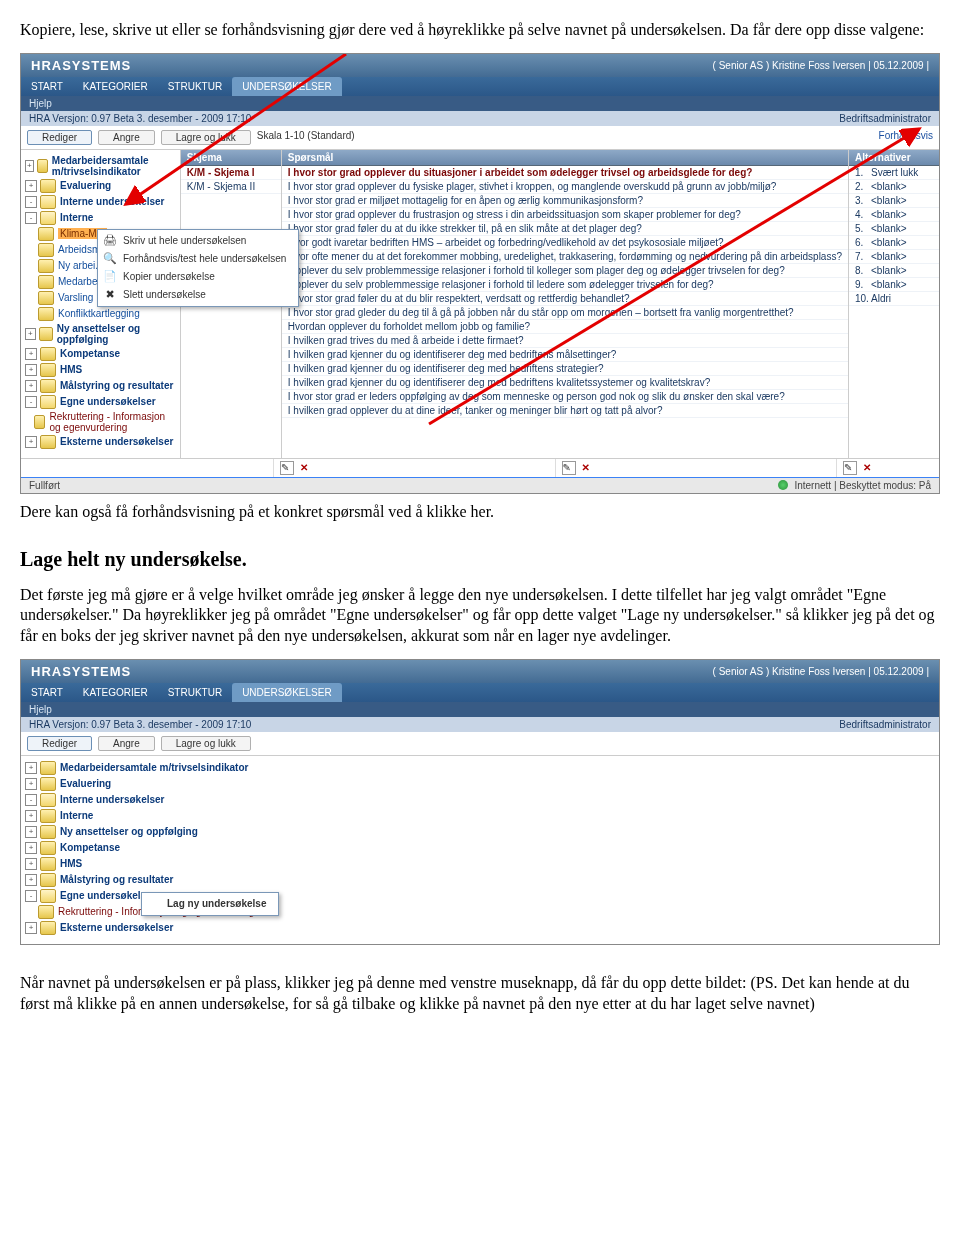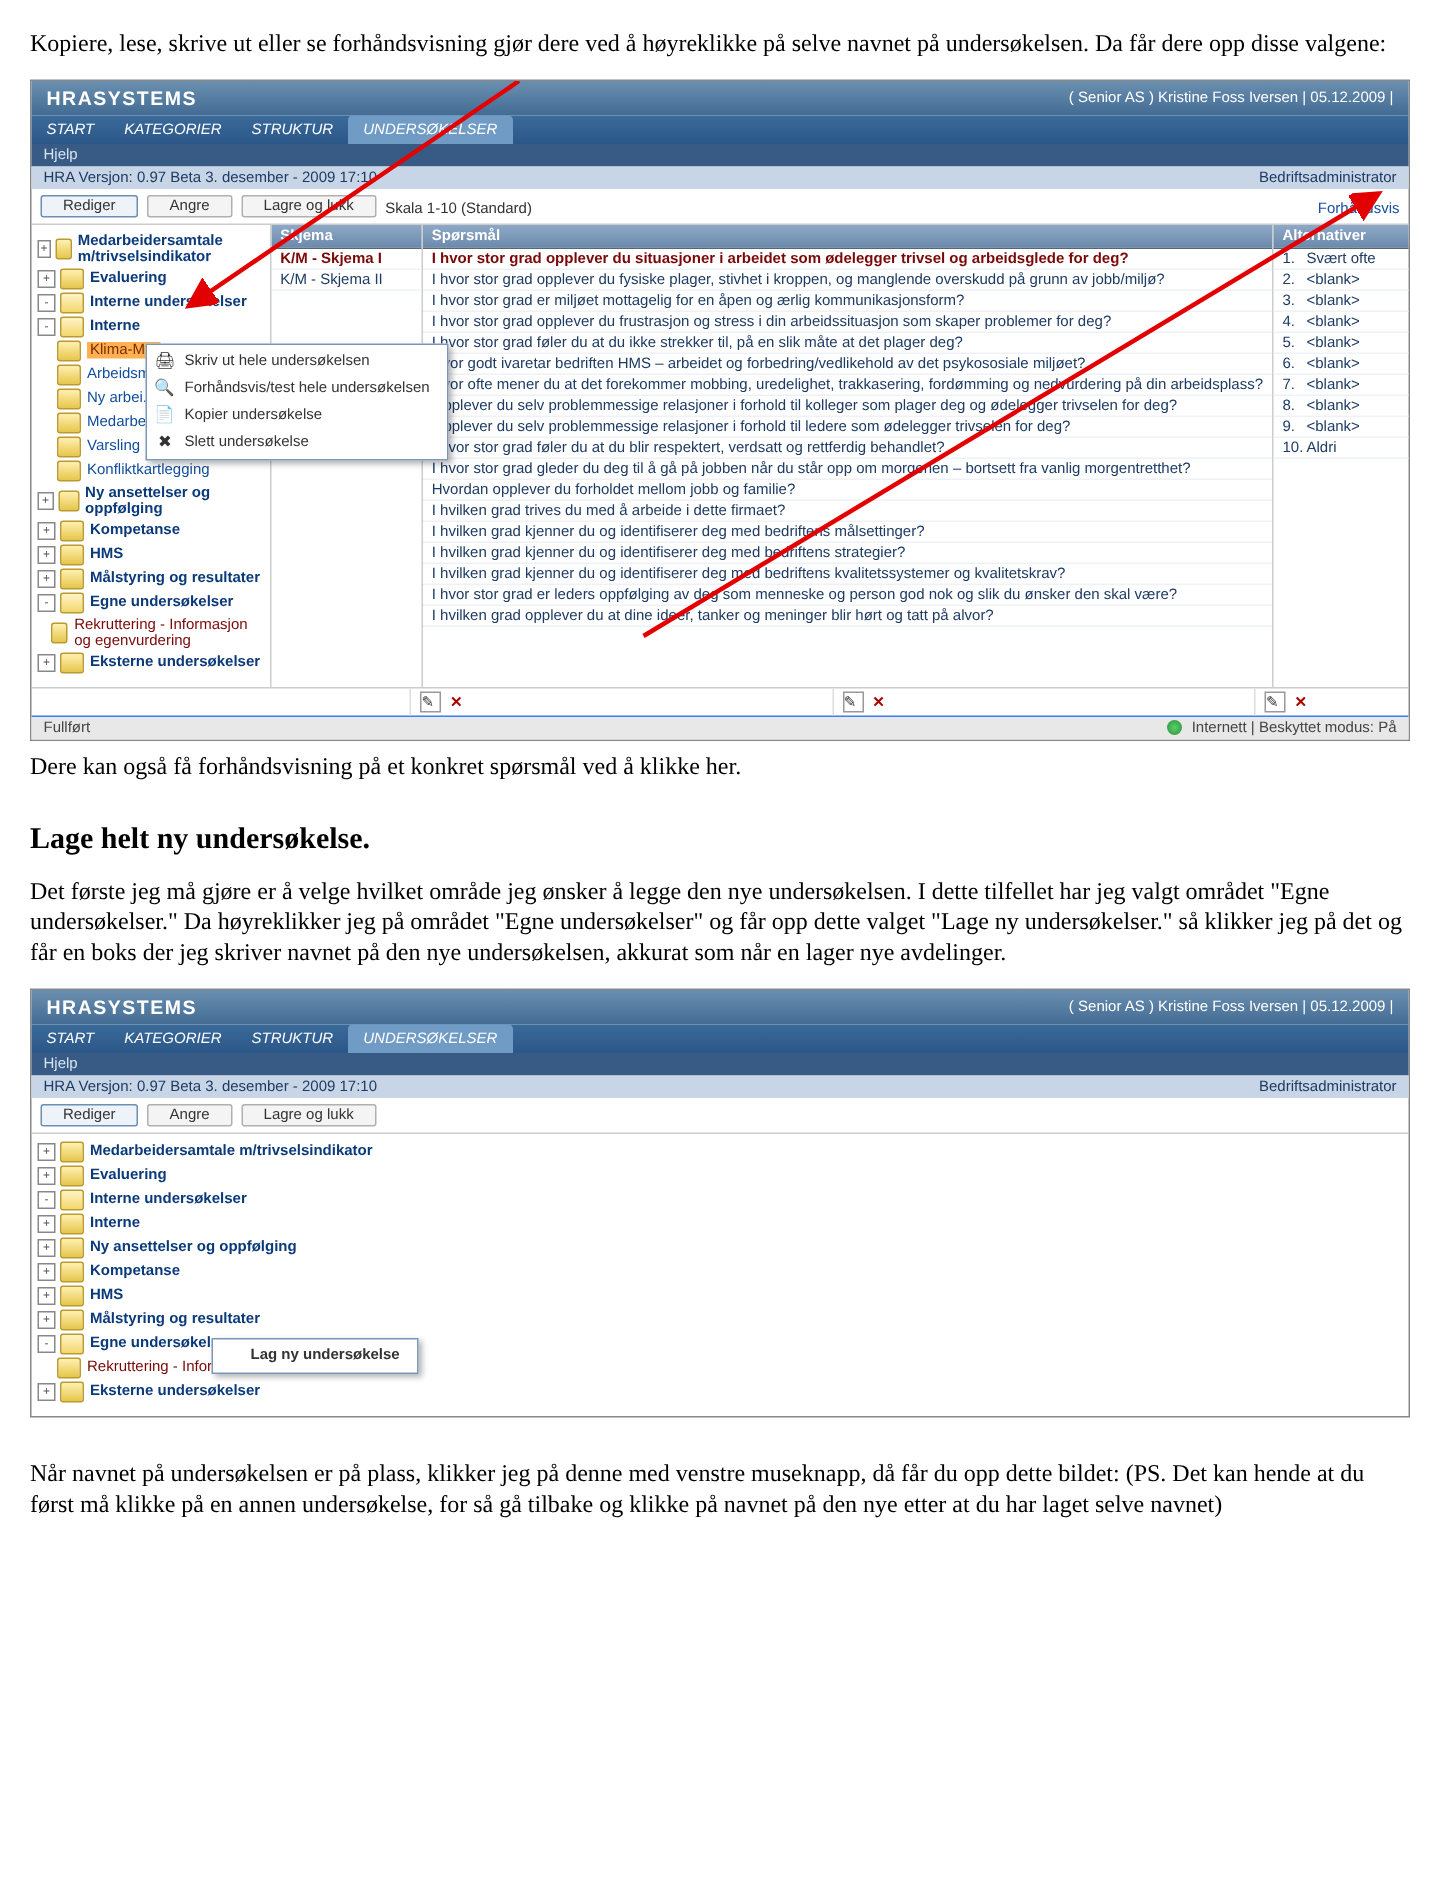--- a/index.html
+++ b/index.html
@@ -2,27 +2,27 @@
 <html><head>
 <meta charset="utf-8">
 <style>
   body { font-family: "Times New Roman", serif; font-size: 16px; margin: 20px; width: 920px; color: #000; }
   .paragraph { margin-bottom: 12px; line-height: 1.3; }
   .heading { font-size: 20px; font-weight: bold; margin: 25px 0 14px; }
   .app-frame { border: 1px solid #888; font-family: Tahoma, Arial, sans-serif; font-size: 11px; color: #333; margin: 10px 0 8px; position: relative; }
   .titlebar { background: linear-gradient(#6a8fb0,#436b93); color: #fff; padding: 4px 10px; display: flex; justify-content: space-between; align-items: center; }
   .titlebar .logo { font-weight: bold; letter-spacing: 1px; font-size: 13px; }
   .titlebar .userinfo { font-size: 10px; }
-  .menubar { background: linear-gradient(#3a6a9a,#2b5788); color: #fff; display: flex; font-style: italic; }
+  .menubar { background: linear-gradient(#3a6a9a,#2b5788); color: #fff; display: flex; }
   .menubar .tab { padding: 4px 10px; font-size: 10px; }
   .menubar .tab.active { background: #6f9bc5; border-radius: 3px 3px 0 0; }
   .helpbar { background: #385b85; color: #d7e4f1; padding: 2px 8px; font-size: 10px; }
   .versionbar { background: #c8d5e6; padding: 2px 8px; display: flex; justify-content: space-between; font-size: 10px; color: #1d3b63; }
   .versionbar .role { color: #1d3b63; }
-  .toolbar { padding: 4px 6px; display: flex; align-items: flex-end; gap: 6px; border-bottom: 1px solid #ccc; }
+  .toolbar { padding: 4px 6px; display: flex; align-items: flex-start; gap: 6px; border-bottom: 1px solid #ccc; }
   .toolbar .btn { border: 1px solid #b0b0b0; background: #f4f4f4; padding: 1px 14px; font-size: 10px; border-radius: 2px; }
   .toolbar .btn.primary { border-color: #6b8fb5; background: #eef3f9; }
   .toolbar .scale { font-size: 10px; color: #333; }
   .toolbar .preview-link { margin-left: auto; color: #1a4fa0; font-size: 10px; }
   .main-grid { display: flex; }
   .tree-pane { width: 240px; border-right: 1px solid #ccc; padding: 4px 0 8px; position: relative; }
   .tree-pane .node { display: flex; align-items: center; padding: 1px 4px; font-size: 10px; }
   .tree-pane .node .tg { width: 10px; height: 10px; border: 1px solid #888; display: inline-flex; align-items: center; justify-content: center; font-size: 8px; line-height: 8px; margin-right: 3px; color: #555; background: #fff; }
   .tree-pane .node .tg.blank { border: none; background: transparent; }
   .tree-pane .node .ficon { width: 14px; height: 12px; margin-right: 4px; display: inline-block; }
@@ -238,21 +238,21 @@
             <div class="line">I hvilken grad kjenner du og identifiserer deg med bedriftens kvalitetssystemer og kvalitetskrav?</div>
             <div class="line">I hvor stor grad er leders oppfølging av deg som menneske og person god nok og slik du ønsker den skal være?</div>
             <div class="line">I hvilken grad opplever du at dine ideer, tanker og meninger blir hørt og tatt på alvor?</div>
           </div>
       </div>
       <div class="col alt" style="border-right:none;">
         <div class="col-head">Alternativer</div>
         <div class="col-body" id="alt-body">
             <div class="line">
               <span class="n">1.</span>
-              <span>Svært ofte</span>
+              <span>Svært lukk</span>
             </div>
             <div class="line">
               <span class="n">2.</span>
               <span>&lt;blank&gt;</span>
             </div>
             <div class="line">
               <span class="n">3.</span>
               <span>&lt;blank&gt;</span>
             </div>
             <div class="line">

